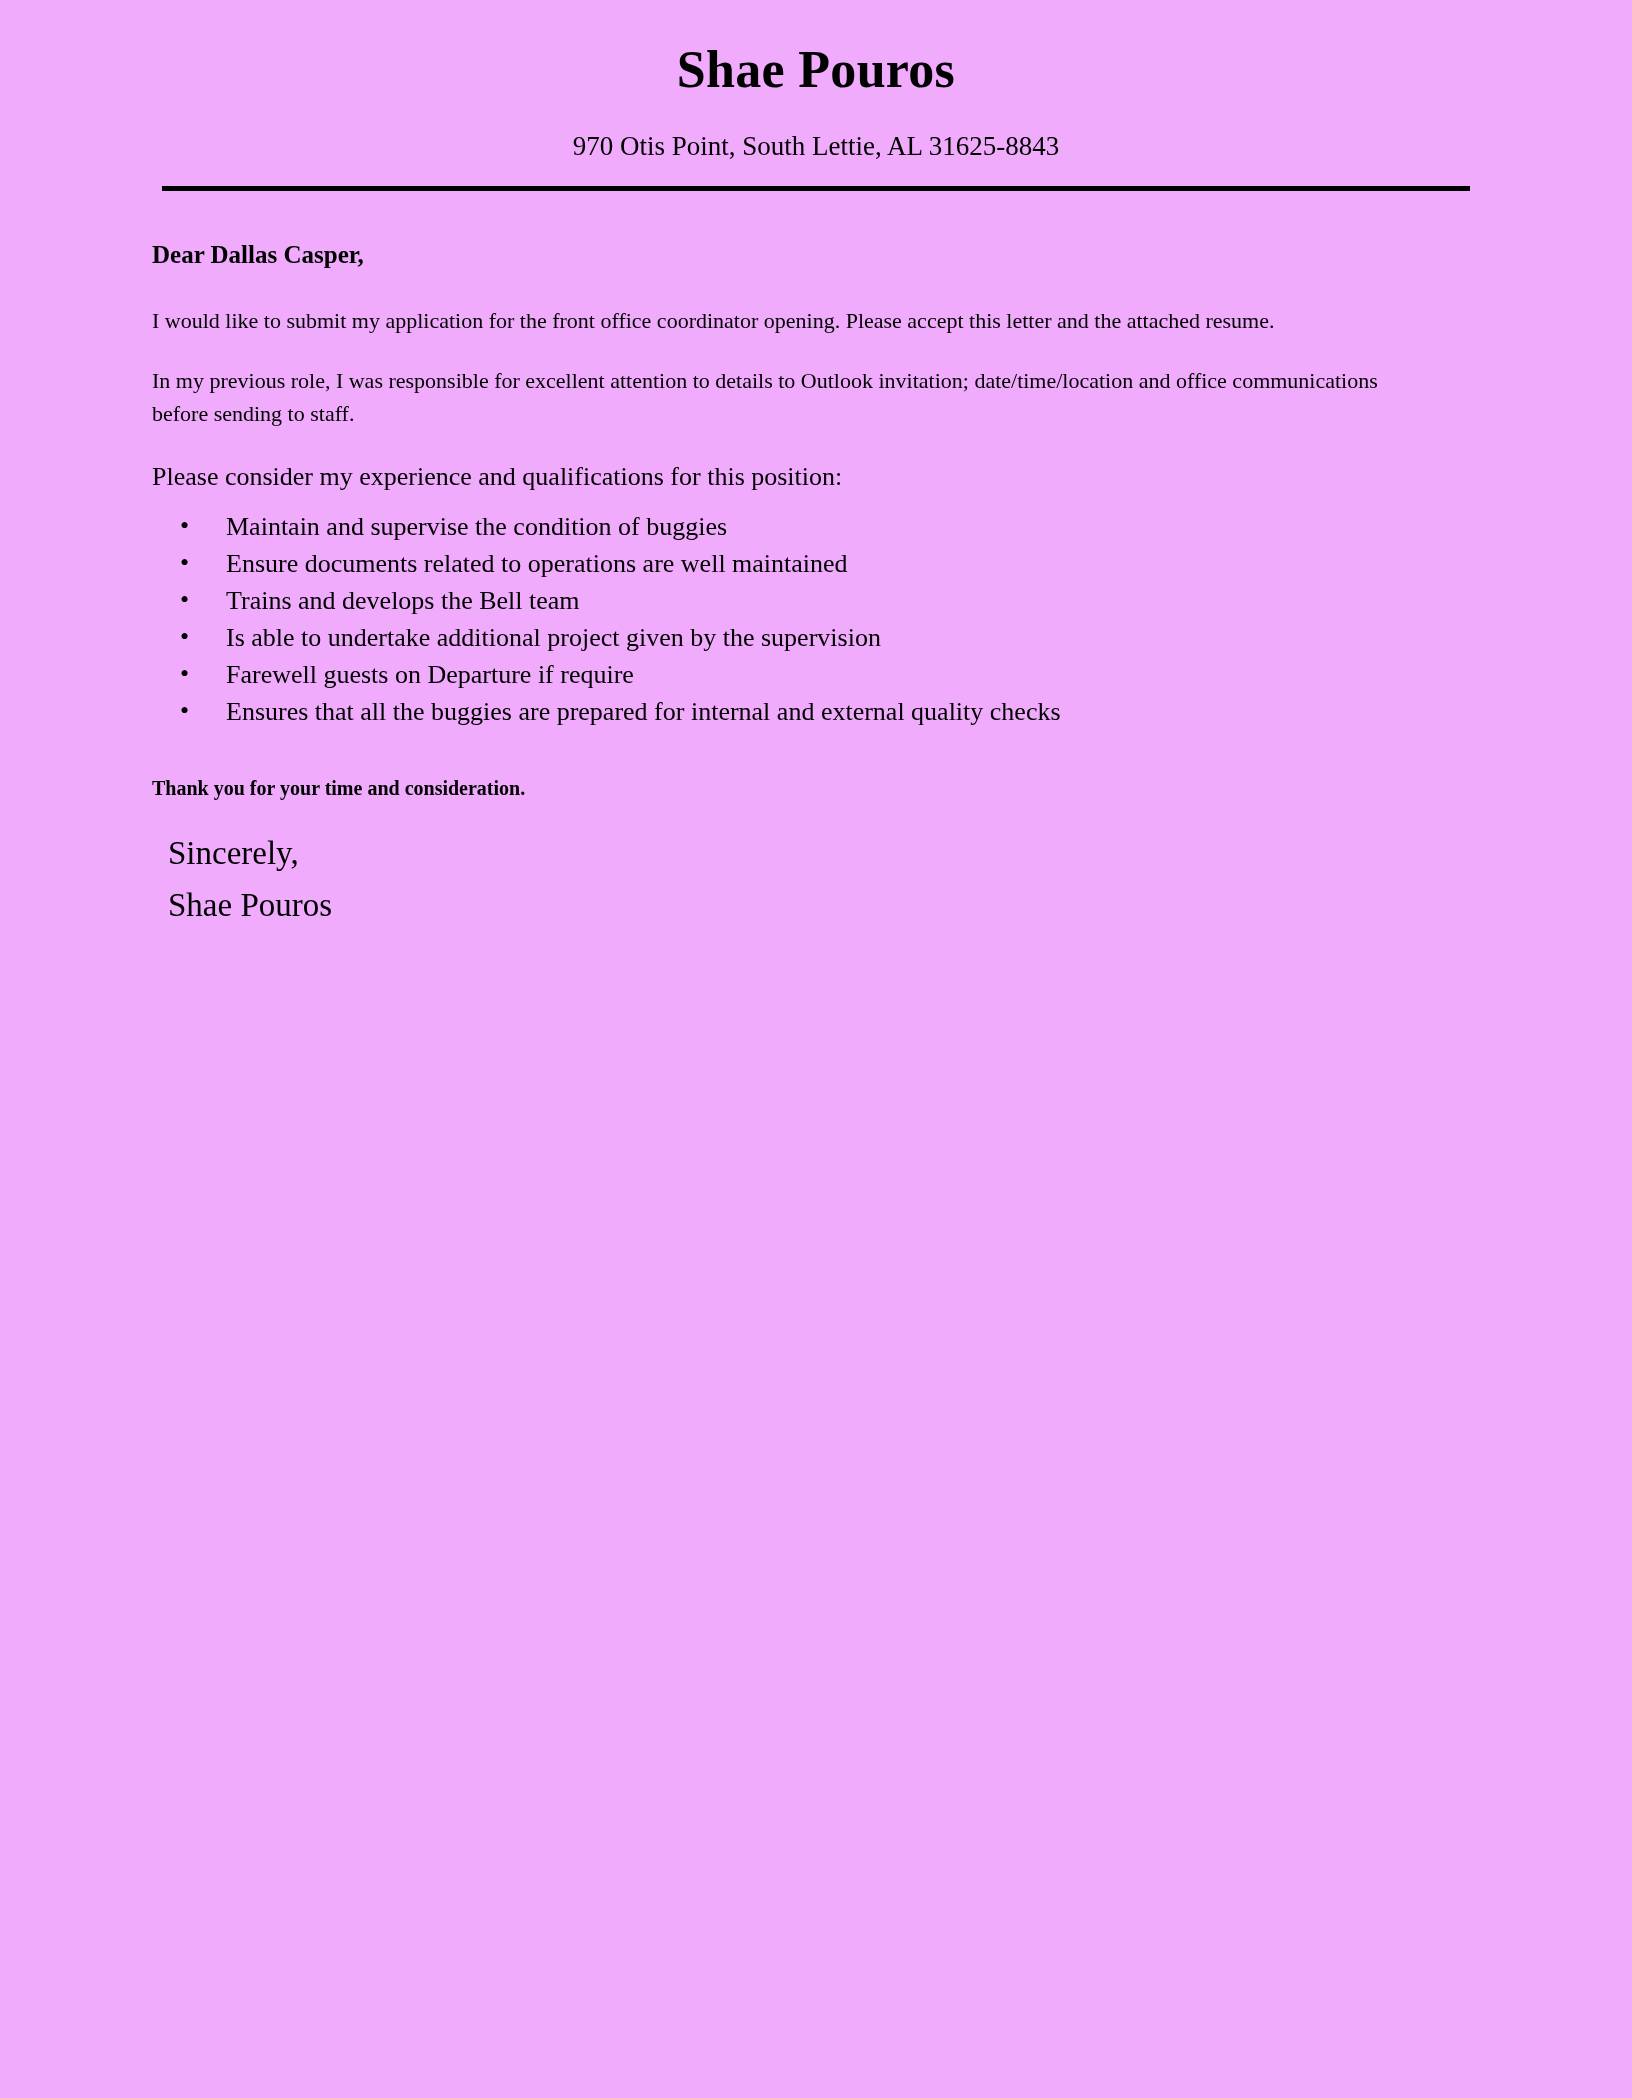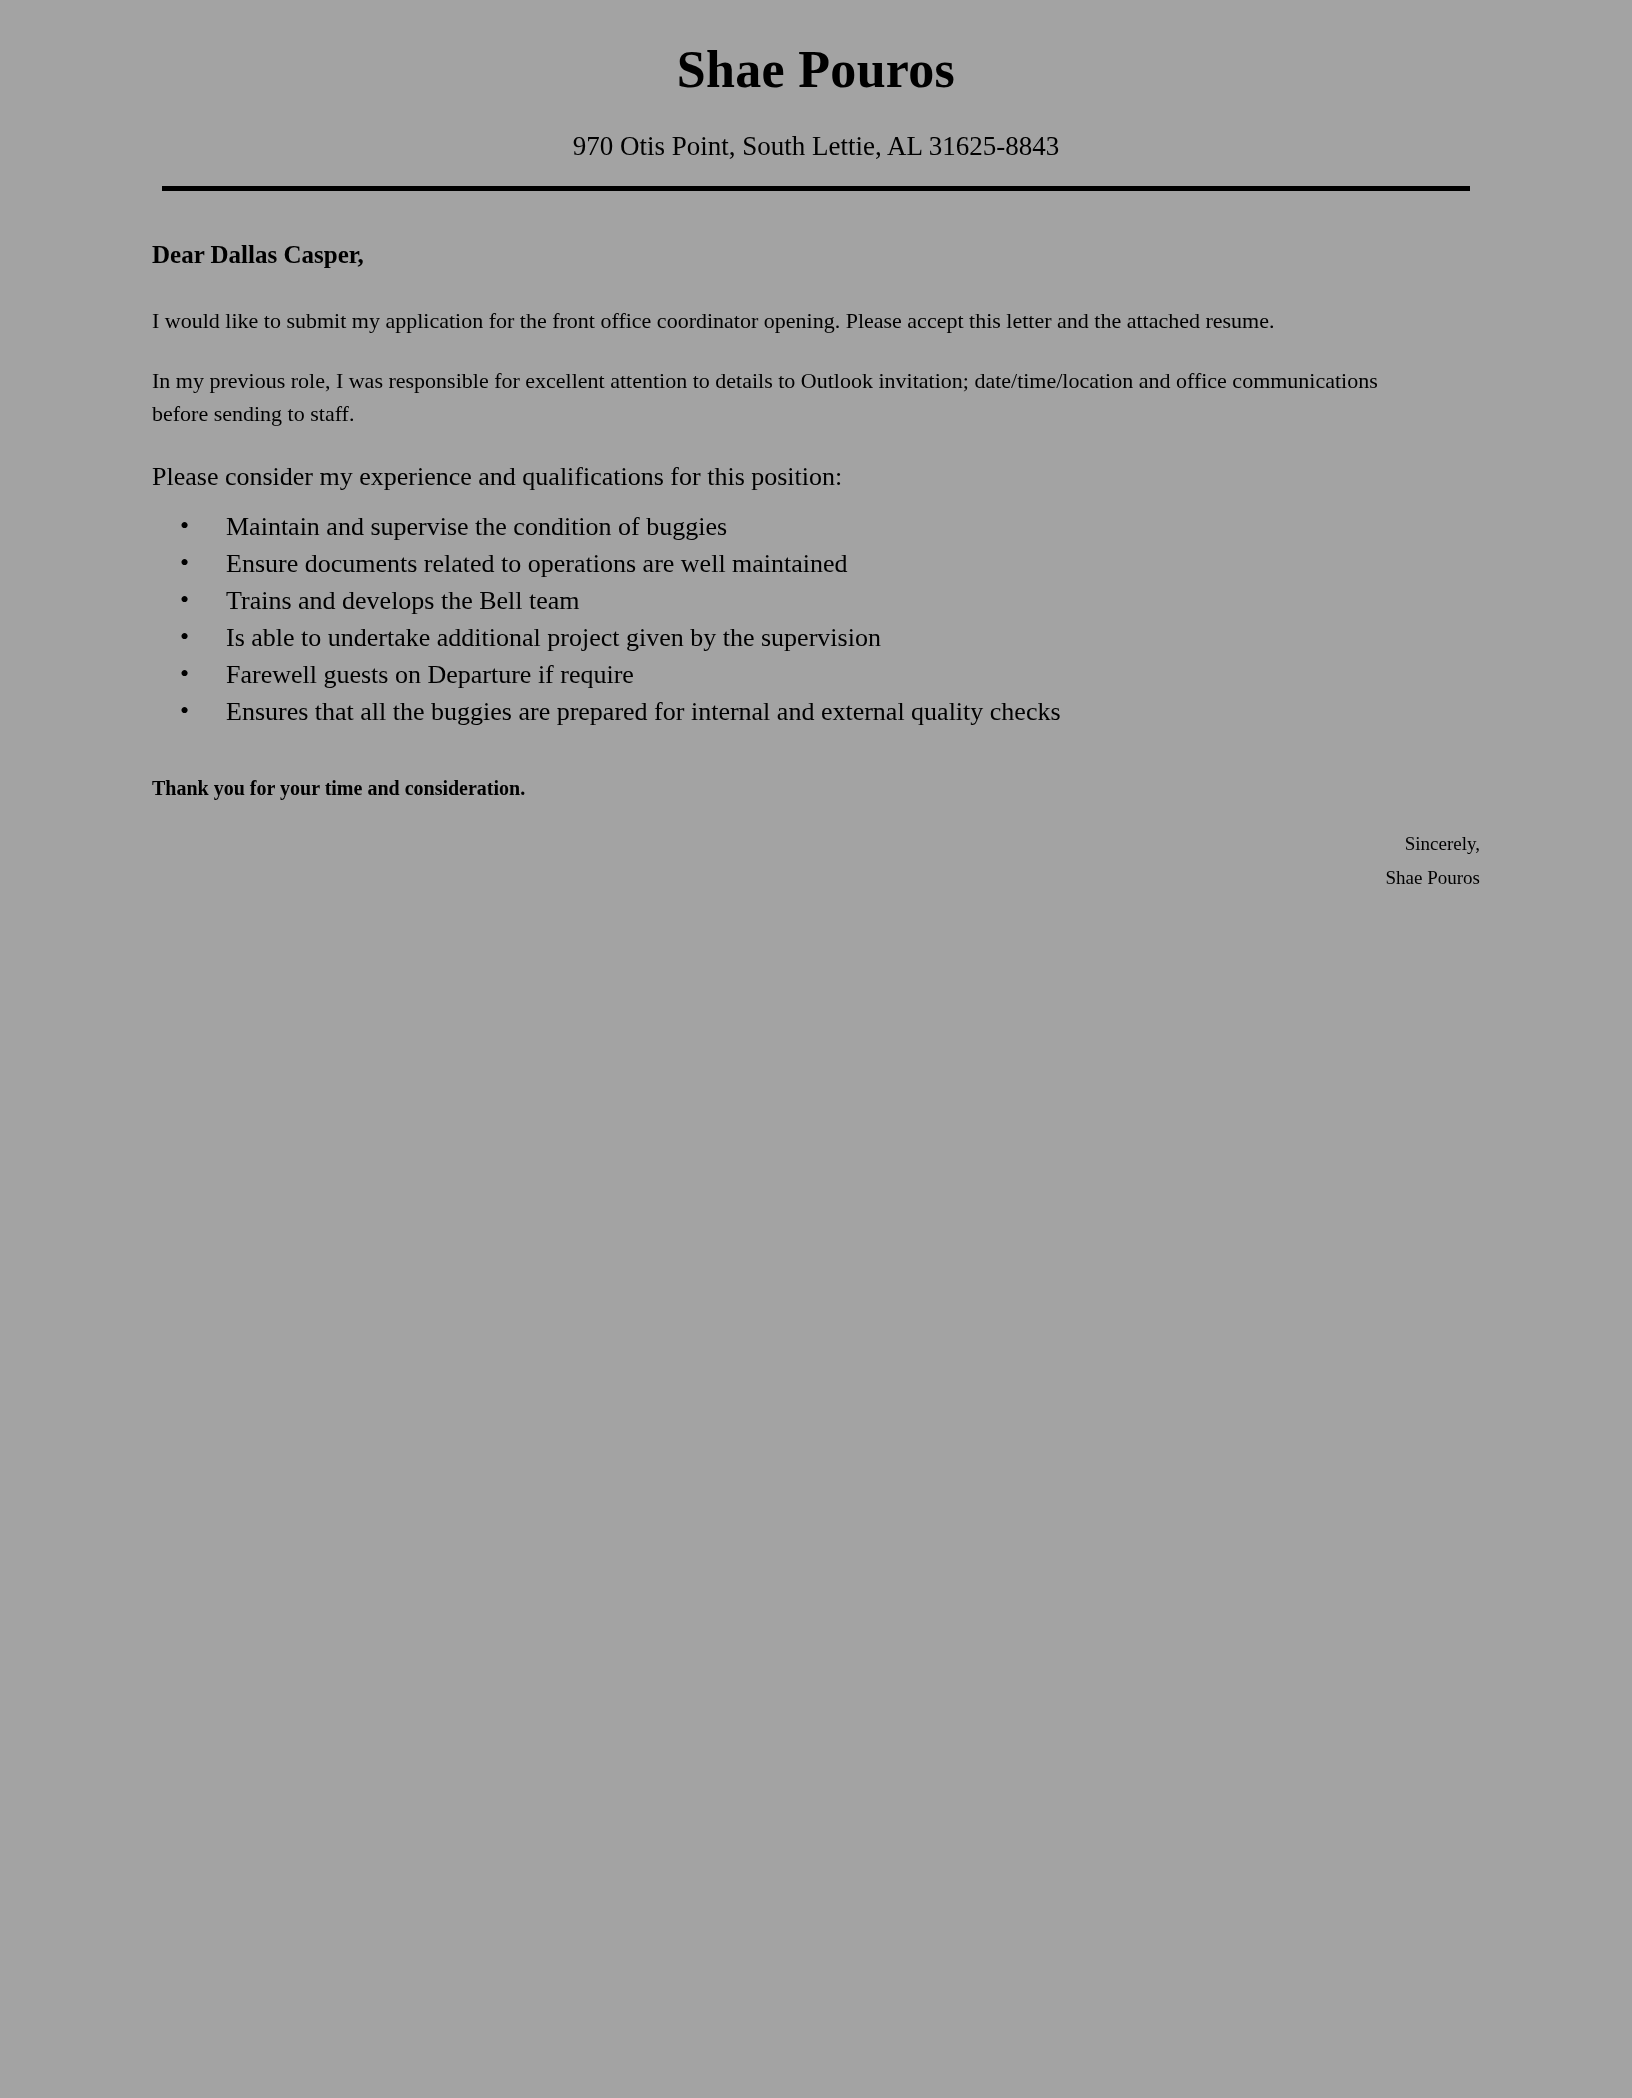--- a/index.html
+++ b/index.html
@@ -13,21 +13,21 @@
     height: 2098px;
     font-family: "Liberation Serif", "DejaVu Serif", serif;
     color: #000000;
     -webkit-font-smoothing: antialiased;
   }
 
   .page {
     position: relative;
     width: 1632px;
     height: 2098px;
-    background: #a3a3a3;
+    background: #f0abfc;
     box-sizing: border-box;
     overflow: hidden;
   }
 
   
   .letterhead {
     padding-top: 42px;
     text-align: center;
   }
 
@@ -104,24 +104,23 @@
   }
 
   .closing-thanks {
     font-size: 20px;
     font-weight: bold;
     line-height: 1.35;
     margin: 47px 0 30px 0;
   }
 
   .signoff {
-    font-size: 19px;
+    font-size: 33px;
     line-height: 1.3;
-    margin: 0;
-    text-align: right;
+    margin: 16px;
   }
 
   .signoff-line {
     display: block;
     margin: 0;
   }
 
   .signoff-line + .signoff-line {
     margin-top: 10px;
   }

